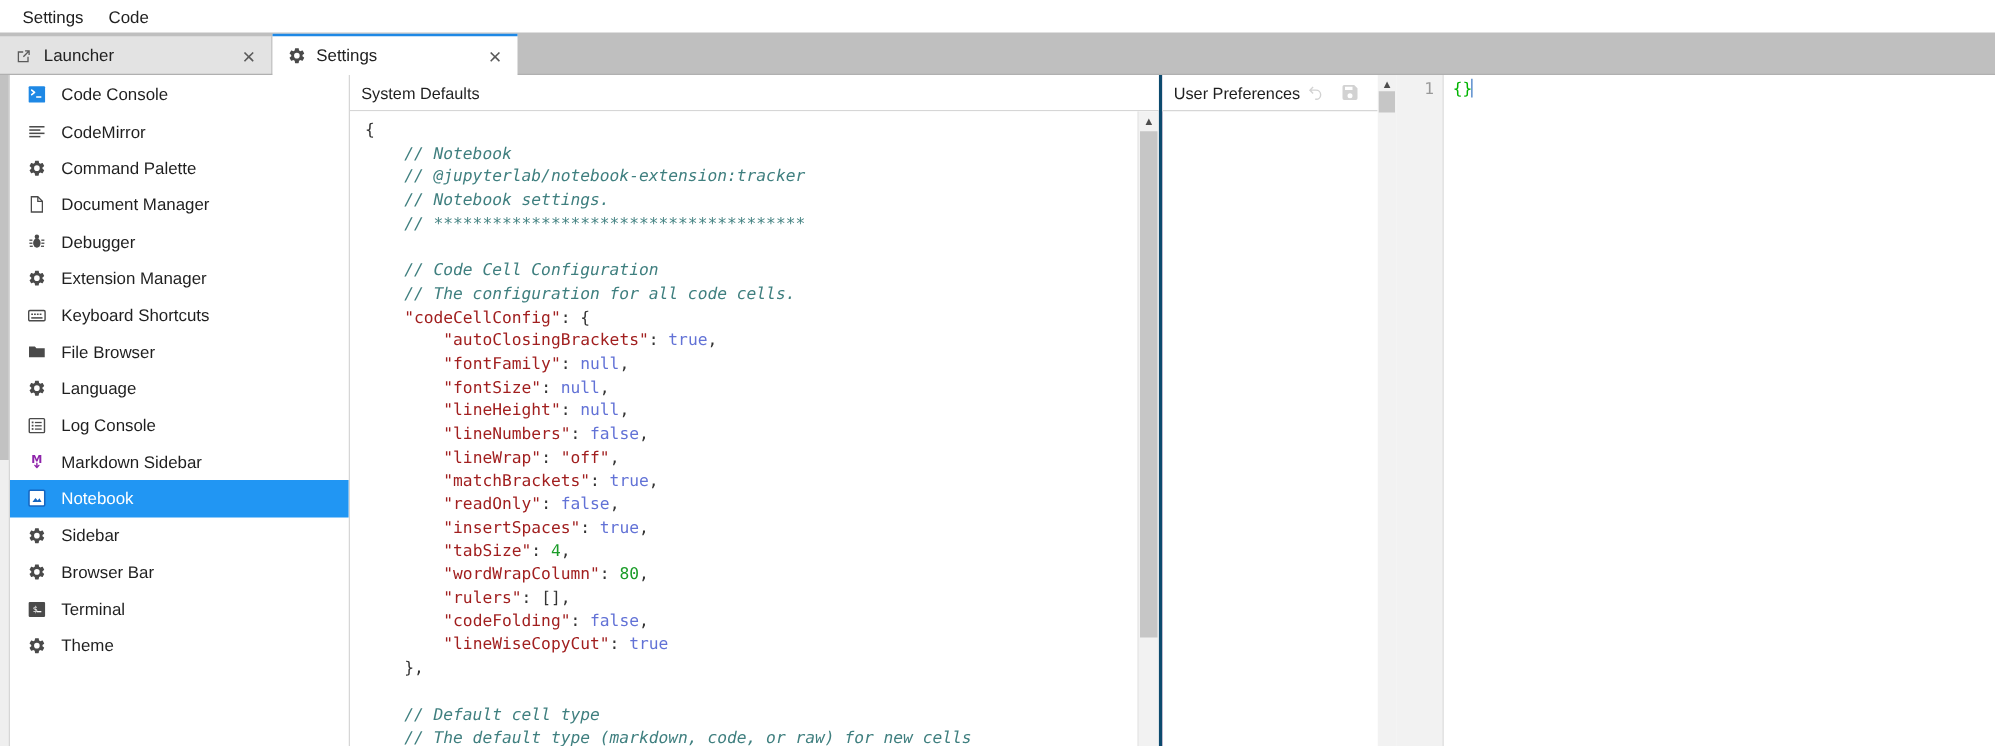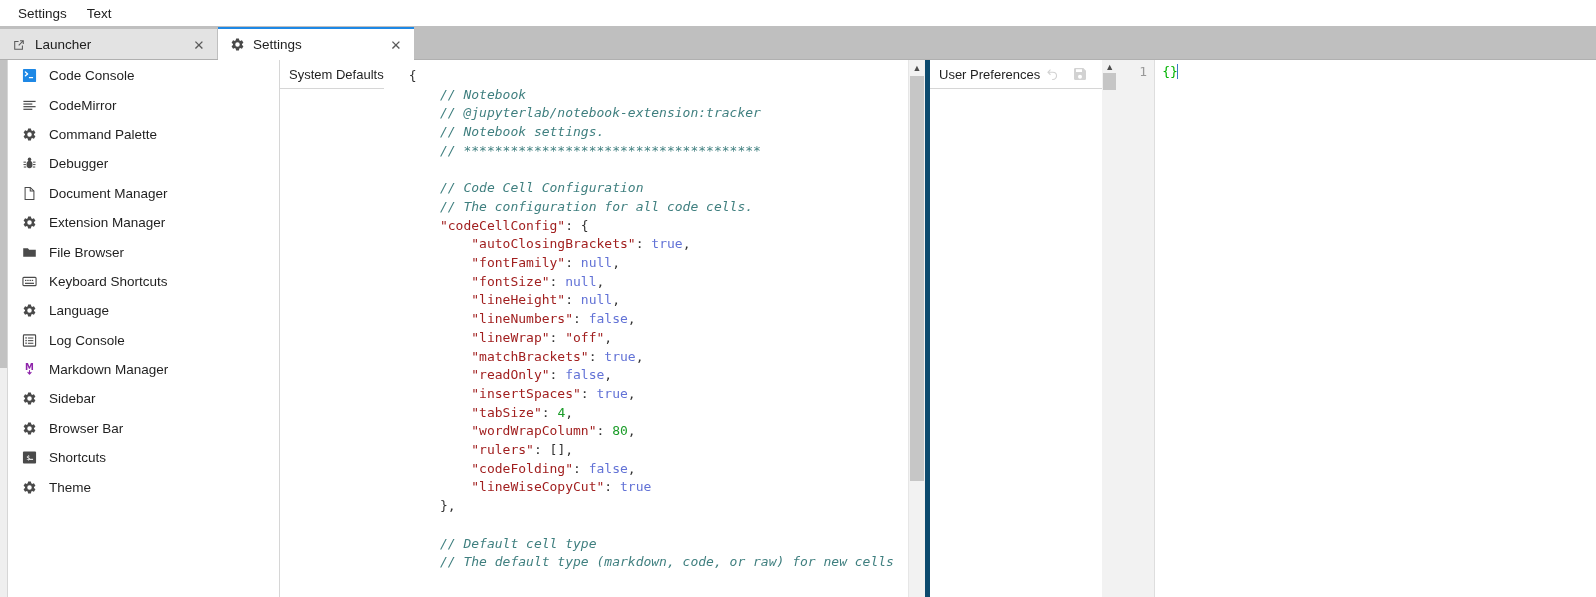--- a/index.html
+++ b/index.html
@@ -142,24 +142,24 @@
     margin-right: 11px;
     display: flex;
     align-items: center;
     justify-content: center;
   }
 
   
   #defaults-panel {
     flex: 0 0 650px;
     display: flex;
-    border-right: 5px solid #0c4a6e;
+    flex-direction: column;
+    border-right: 3px solid #0c4a6e;
     min-width: 0;
     background: #ffffff;
-    gap: 13px;
   }
   #user-panel {
     flex: 1 1 auto;
     display: flex;
     flex-direction: row;
     min-width: 0;
     background: #ffffff;
   }
   .panel-header {
     height: 29px;
@@ -299,21 +299,21 @@
     margin-left: -1px;
   }
 
   svg { display: block; }
 </style>
 </head>
 <body>
 
 <div id="menubar">
   <div class="menu-item">Settings</div>
-  <div class="menu-item">Text</div>
+  <div class="menu-item">Code</div>
 </div>
 
 <div id="tabbar">
 
   <div class="tab inactive">
     <span class="tab-icon">
       <svg width="14" height="14" viewBox="0 0 16 16">
         <path d="M2.5 3.5h5v1.2h-3.8v7.6h7.6V8.5h1.2v5h-10z" fill="#5a5a5a"></path>
         <path d="M9.2 2.5h4.3v4.3h-1.2V4.6L8.1 8.9l-.9-.9 4.3-4.3H9.2z" fill="#5a5a5a"></path>
       </svg>
@@ -372,75 +372,75 @@
         <svg width="15" height="15" viewBox="0 0 24 24">
             <path fill="#4a4a4a" d="M19.14 12.94c.04-.3.06-.61.06-.94 0-.32-.02-.64-.07-.94l2.03-1.58a.49.49 0 00.12-.61l-1.92-3.32a.49.49 0 00-.59-.22l-2.39.96a7.03 7.03 0 00-1.62-.94l-.36-2.54a.48.48 0 00-.48-.41h-3.84a.48.48 0 00-.47.41l-.36 2.54c-.59.24-1.13.57-1.62.94l-2.39-.96a.49.49 0 00-.59.22L2.74 8.87a.48.48 0 00.12.61l2.03 1.58c-.05.3-.09.63-.09.94s.02.64.07.94l-2.03 1.58a.49.49 0 00-.12.61l1.92 3.32c.12.22.37.29.59.22l2.39-.96c.5.38 1.03.7 1.62.94l.36 2.54c.05.24.24.41.48.41h3.84c.24 0 .44-.17.47-.41l.36-2.54c.59-.24 1.13-.56 1.62-.94l2.39.96c.22.08.47 0 .59-.22l1.92-3.32a.49.49 0 00-.12-.61l-2.01-1.58zM12 15.6A3.6 3.6 0 1112 8.4a3.6 3.6 0 010 7.2z"></path>
           </svg>
       </span>
       <span>Command Palette</span>
     </div>
 
     <div class="plugin-row">
       <span class="plugin-icon">
         <svg width="15" height="15" viewBox="0 0 16 16">
+          <path d="M3.3 1.5h5.5l3.9 3.9v9.1H3.3z" fill="none" stroke="#4a4a4a" stroke-width="1.1"></path>
+          <path d="M8.8 1.6v3.8h3.8" fill="none" stroke="#4a4a4a" stroke-width="1.1"></path>
+        </svg>
+      </span>
+      <span>Document Manager</span>
+    </div>
+
+    <div class="plugin-row">
+      <span class="plugin-icon">
+        <svg width="15" height="15" viewBox="0 0 16 16">
           <g fill="#4a4a4a">
             <ellipse cx="8" cy="9" rx="3.2" ry="4"></ellipse>
             <circle cx="8" cy="3.6" r="1.9"></circle>
             <rect x="1.6" y="6" width="2.6" height="1.1"></rect>
             <rect x="11.8" y="6" width="2.6" height="1.1"></rect>
             <rect x="1.6" y="8.6" width="2.6" height="1.1"></rect>
             <rect x="11.8" y="8.6" width="2.6" height="1.1"></rect>
             <rect x="1.9" y="11.2" width="2.6" height="1.1"></rect>
             <rect x="11.5" y="11.2" width="2.6" height="1.1"></rect>
           </g>
         </svg>
       </span>
       <span>Debugger</span>
     </div>
 
     <div class="plugin-row">
       <span class="plugin-icon">
-        <svg width="15" height="15" viewBox="0 0 16 16">
-          <path d="M3.3 1.5h5.5l3.9 3.9v9.1H3.3z" fill="none" stroke="#4a4a4a" stroke-width="1.1"></path>
-          <path d="M8.8 1.6v3.8h3.8" fill="none" stroke="#4a4a4a" stroke-width="1.1"></path>
-        </svg>
-      </span>
-      <span>Document Manager</span>
-    </div>
-
-    <div class="plugin-row">
-      <span class="plugin-icon">
         <svg width="15" height="15" viewBox="0 0 24 24">
             <path fill="#4a4a4a" d="M19.14 12.94c.04-.3.06-.61.06-.94 0-.32-.02-.64-.07-.94l2.03-1.58a.49.49 0 00.12-.61l-1.92-3.32a.49.49 0 00-.59-.22l-2.39.96a7.03 7.03 0 00-1.62-.94l-.36-2.54a.48.48 0 00-.48-.41h-3.84a.48.48 0 00-.47.41l-.36 2.54c-.59.24-1.13.57-1.62.94l-2.39-.96a.49.49 0 00-.59.22L2.74 8.87a.48.48 0 00.12.61l2.03 1.58c-.05.3-.09.63-.09.94s.02.64.07.94l-2.03 1.58a.49.49 0 00-.12.61l1.92 3.32c.12.22.37.29.59.22l2.39-.96c.5.38 1.03.7 1.62.94l.36 2.54c.05.24.24.41.48.41h3.84c.24 0 .44-.17.47-.41l.36-2.54c.59-.24 1.13-.56 1.62-.94l2.39.96c.22.08.47 0 .59-.22l1.92-3.32a.49.49 0 00-.12-.61l-2.01-1.58zM12 15.6A3.6 3.6 0 1112 8.4a3.6 3.6 0 010 7.2z"></path>
           </svg>
       </span>
       <span>Extension Manager</span>
-    </div>
-
-    <div class="plugin-row">
-      <span class="plugin-icon">
-        <svg width="15" height="15" viewBox="0 0 16 16">
-          <path d="M1.3 3.4h5l1.3 1.6h7.1v7.6H1.3z" fill="#4a4a4a"></path>
-        </svg>
-      </span>
-      <span>File Browser</span>
     </div>
 
     <div class="plugin-row">
       <span class="plugin-icon">
         <svg width="15" height="15" viewBox="0 0 16 16">
           <rect x="1" y="3.6" width="14" height="8.8" rx="1" fill="none" stroke="#4a4a4a" stroke-width="1.2"></rect>
           <rect x="3.2" y="9.3" width="9.6" height="1.3" fill="#4a4a4a"></rect>
           <rect x="3.2" y="6.2" width="1.5" height="1.3" fill="#4a4a4a"></rect>
           <rect x="5.6" y="6.2" width="1.5" height="1.3" fill="#4a4a4a"></rect>
           <rect x="8" y="6.2" width="1.5" height="1.3" fill="#4a4a4a"></rect>
           <rect x="10.4" y="6.2" width="1.5" height="1.3" fill="#4a4a4a"></rect>
         </svg>
       </span>
       <span>Keyboard Shortcuts</span>
+    </div>
+
+    <div class="plugin-row">
+      <span class="plugin-icon">
+        <svg width="15" height="15" viewBox="0 0 16 16">
+          <path d="M1.3 3.4h5l1.3 1.6h7.1v7.6H1.3z" fill="#4a4a4a"></path>
+        </svg>
+      </span>
+      <span>File Browser</span>
     </div>
 
     <div class="plugin-row">
       <span class="plugin-icon">
         <svg width="15" height="15" viewBox="0 0 24 24">
             <path fill="#4a4a4a" d="M19.14 12.94c.04-.3.06-.61.06-.94 0-.32-.02-.64-.07-.94l2.03-1.58a.49.49 0 00.12-.61l-1.92-3.32a.49.49 0 00-.59-.22l-2.39.96a7.03 7.03 0 00-1.62-.94l-.36-2.54a.48.48 0 00-.48-.41h-3.84a.48.48 0 00-.47.41l-.36 2.54c-.59.24-1.13.57-1.62.94l-2.39-.96a.49.49 0 00-.59.22L2.74 8.87a.48.48 0 00.12.61l2.03 1.58c-.05.3-.09.63-.09.94s.02.64.07.94l-2.03 1.58a.49.49 0 00-.12.61l1.92 3.32c.12.22.37.29.59.22l2.39-.96c.5.38 1.03.7 1.62.94l.36 2.54c.05.24.24.41.48.41h3.84c.24 0 .44-.17.47-.41l.36-2.54c.59-.24 1.13-.56 1.62-.94l2.39.96c.22.08.47 0 .59-.22l1.92-3.32a.49.49 0 00-.12-.61l-2.01-1.58zM12 15.6A3.6 3.6 0 1112 8.4a3.6 3.6 0 010 7.2z"></path>
           </svg>
       </span>
       <span>Language</span>
     </div>
@@ -460,23 +460,32 @@
       <span>Log Console</span>
     </div>
 
     <div class="plugin-row">
       <span class="plugin-icon">
         <svg width="15" height="15" viewBox="0 0 16 16">
           <text x="8" y="9" font-family="DejaVu Sans, sans-serif" font-size="9.5" font-weight="bold" fill="#8e24aa" text-anchor="middle">M</text>
           <path d="M8 9.2v3.4M6.3 11l1.7 1.9L9.7 11" stroke="#8e24aa" stroke-width="1.2" fill="none" stroke-linecap="round" stroke-linejoin="round"></path>
         </svg>
       </span>
-      <span>Markdown Manager</span>
-    </div>
-
+      <span>Markdown Sidebar</span>
+    </div>
+
+    <div class="plugin-row selected">
+      <span class="plugin-icon">
+        <svg width="15" height="15" viewBox="0 0 16 16">
+          <rect x="1.3" y="1.3" width="13.4" height="13.4" rx="1" fill="#ffffff" stroke="#1565c0" stroke-width="1.3"></rect>
+          <path d="M4.2 11.2l2.6-3.4 1.9 2.2 1.5-1.8 1.8 3z" fill="#1565c0"></path>
+        </svg>
+      </span>
+      <span>Notebook</span>
+    </div>
 
     <div class="plugin-row">
       <span class="plugin-icon">
         <svg width="15" height="15" viewBox="0 0 24 24">
             <path fill="#4a4a4a" d="M19.14 12.94c.04-.3.06-.61.06-.94 0-.32-.02-.64-.07-.94l2.03-1.58a.49.49 0 00.12-.61l-1.92-3.32a.49.49 0 00-.59-.22l-2.39.96a7.03 7.03 0 00-1.62-.94l-.36-2.54a.48.48 0 00-.48-.41h-3.84a.48.48 0 00-.47.41l-.36 2.54c-.59.24-1.13.57-1.62.94l-2.39-.96a.49.49 0 00-.59.22L2.74 8.87a.48.48 0 00.12.61l2.03 1.58c-.05.3-.09.63-.09.94s.02.64.07.94l-2.03 1.58a.49.49 0 00-.12.61l1.92 3.32c.12.22.37.29.59.22l2.39-.96c.5.38 1.03.7 1.62.94l.36 2.54c.05.24.24.41.48.41h3.84c.24 0 .44-.17.47-.41l.36-2.54c.59-.24 1.13-.56 1.62-.94l2.39.96c.22.08.47 0 .59-.22l1.92-3.32a.49.49 0 00-.12-.61l-2.01-1.58zM12 15.6A3.6 3.6 0 1112 8.4a3.6 3.6 0 010 7.2z"></path>
           </svg>
       </span>
       <span>Sidebar</span>
     </div>
 
@@ -490,21 +499,21 @@
     </div>
 
     <div class="plugin-row">
       <span class="plugin-icon">
         <svg width="15" height="15" viewBox="0 0 16 16">
           <rect x="1" y="1.6" width="14" height="12.8" rx="1" fill="#4a4a4a"></rect>
           <text x="4.4" y="10.3" font-family="DejaVu Sans Mono, monospace" font-size="7" fill="#ffffff">$</text>
           <rect x="7.8" y="9.4" width="4" height="1.1" fill="#ffffff"></rect>
         </svg>
       </span>
-      <span>Shortcuts</span>
+      <span>Terminal</span>
     </div>
 
 
     <div class="plugin-row">
       <span class="plugin-icon">
         <svg width="15" height="15" viewBox="0 0 24 24">
             <path fill="#4a4a4a" d="M19.14 12.94c.04-.3.06-.61.06-.94 0-.32-.02-.64-.07-.94l2.03-1.58a.49.49 0 00.12-.61l-1.92-3.32a.49.49 0 00-.59-.22l-2.39.96a7.03 7.03 0 00-1.62-.94l-.36-2.54a.48.48 0 00-.48-.41h-3.84a.48.48 0 00-.47.41l-.36 2.54c-.59.24-1.13.57-1.62.94l-2.39-.96a.49.49 0 00-.59.22L2.74 8.87a.48.48 0 00.12.61l2.03 1.58c-.05.3-.09.63-.09.94s.02.64.07.94l-2.03 1.58a.49.49 0 00-.12.61l1.92 3.32c.12.22.37.29.59.22l2.39-.96c.5.38 1.03.7 1.62.94l.36 2.54c.05.24.24.41.48.41h3.84c.24 0 .44-.17.47-.41l.36-2.54c.59-.24 1.13-.56 1.62-.94l2.39.96c.22.08.47 0 .59-.22l1.92-3.32a.49.49 0 00-.12-.61l-2.01-1.58zM12 15.6A3.6 3.6 0 1112 8.4a3.6 3.6 0 010 7.2z"></path>
           </svg>
       </span>
       <span>Theme</span>

